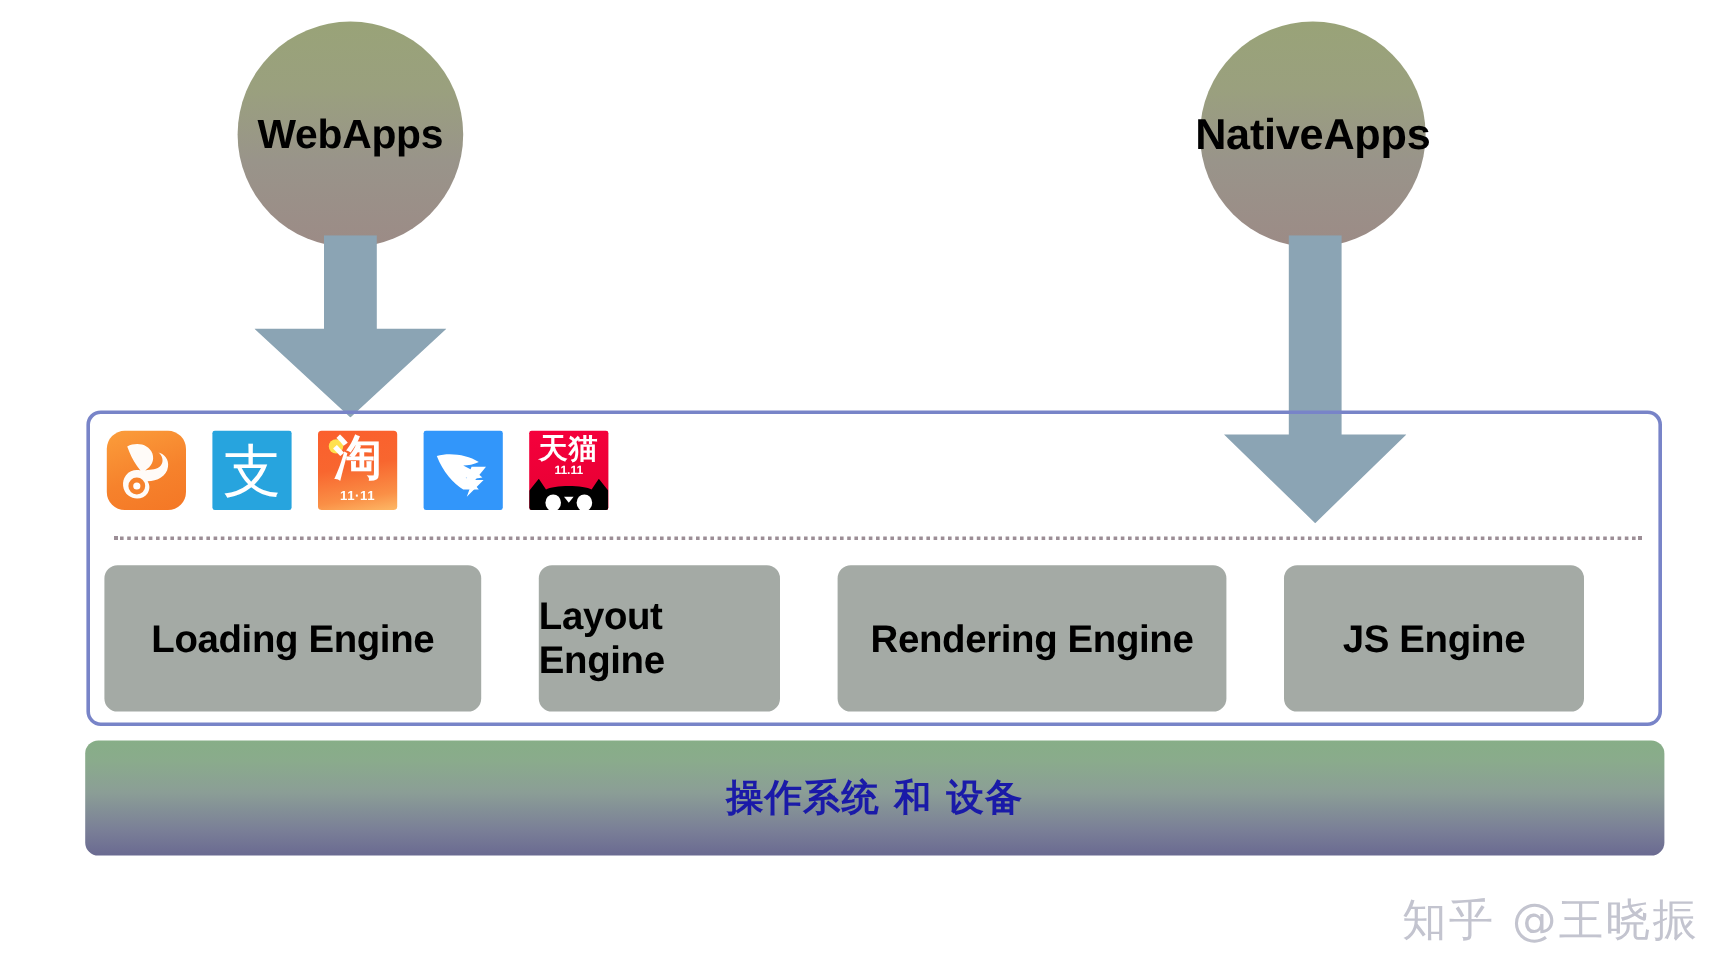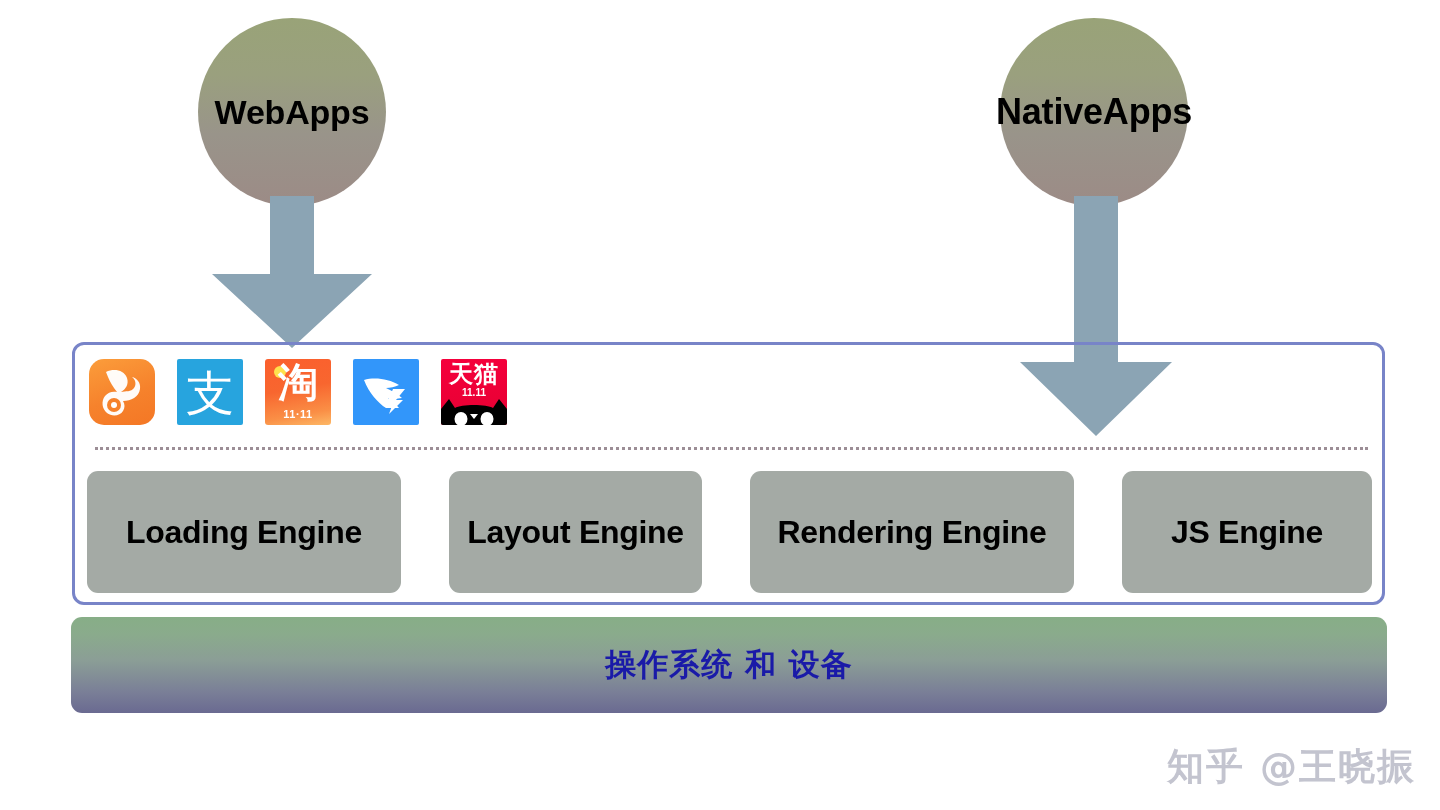--- a/index.html
+++ b/index.html
@@ -205,21 +205,21 @@
     justify-content: center;
     color: #000000;
     font-weight: bold;
     font-size: 32px;
     letter-spacing: -0.3px;
     flex: none;
     margin-right: 48px;
   }
   .engine-box:last-child { margin-right: 0; }
   #engine-loading   { width: 314px; }
-  #engine-layout    { width: 253px; }
+  #engine-layout    { width: 201px; }
   #engine-rendering { width: 324px; }
   #engine-js        { width: 250px; }
 
   
   #os-bar {
     position: absolute;
     left: 71px;
     top: 617px;
     width: 1316px;
     height: 96px;
@@ -237,21 +237,21 @@
     font-family: "DejaVu Sans", sans-serif;
   }
 
   
   #watermark {
     position: absolute;
     right: 24px;
     bottom: 18px;
     color: #c3c4cf;
     font-size: 37px;
-    font-weight: 700;
+    font-weight: 400;
     letter-spacing: 2px;
     font-family: "DejaVu Sans", sans-serif;
     white-space: nowrap;
   }
 </style>
 </head>
 <body>
 
 <div id="stage">
 

